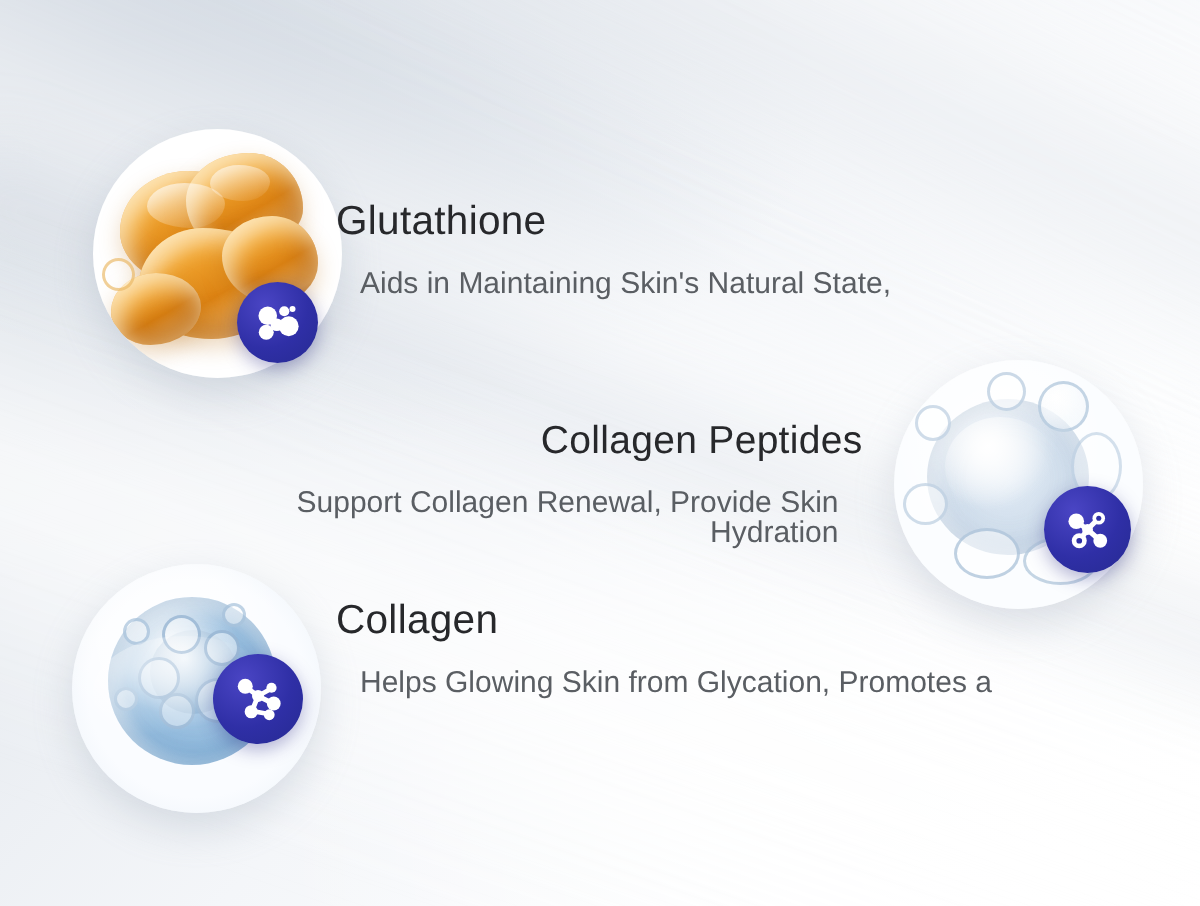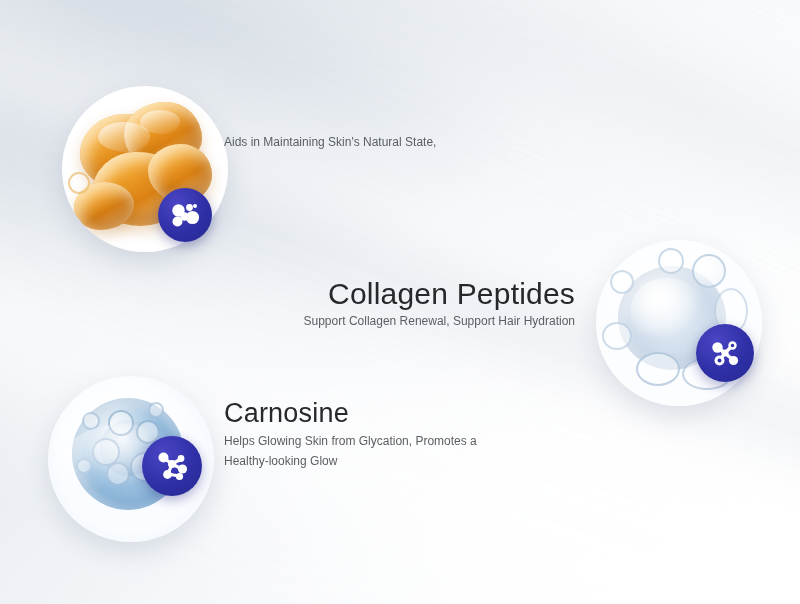--- a/index.html
+++ b/index.html
@@ -108,25 +108,25 @@
 
   
   .block{position:absolute;}
   .heading{
     font-family:"Liberation Sans", sans-serif;
     font-weight:400;letter-spacing:.2px;color:#27282b;
     font-size:27px;line-height:31px;margin:0 0 2px 0;white-space:nowrap;
   }
   .body{
     font-family:"Liberation Sans", sans-serif;
-    font-weight:400;color:#5a5e63;font-size:12px;line-height:20px;margin:0;
+    font-weight:400;color:#5a5e63;font-size:20px;line-height:20px;margin:16px;
   }
   #block-glutathione{left:224px;top:132px;text-align:left;}
   #block-collagen{left:110px;top:278px;width:465px;text-align:right;}
-  #block-collagen .heading{font-size:30px;}
+  #block-collagen .heading{font-size:26px;}
   #block-carnosine{left:224px;top:398px;text-align:left;}
 </style>
 </head>
 <body>
 
 <div id="stage">
 
   <div class="sweep a"></div>
   <div class="sweep d"></div>
   <div class="sweep b"></div>
@@ -214,27 +214,27 @@
         <circle cx="28.0" cy="11.5" r="3.4" fill="#ffffff"></circle>
         <circle cx="19.0" cy="17.0" r="4.0" fill="#ffffff"></circle>
         <circle cx="29.5" cy="22.0" r="4.6" fill="#ffffff"></circle>
         <circle cx="14.5" cy="27.5" r="4.4" fill="#ffffff"></circle>
         <circle cx="26.5" cy="29.5" r="3.6" fill="#ffffff"></circle>
       </svg>
     </div>
   </div>
 
   <div class="block" id="block-glutathione">
+    <h2 class="heading">Glutathione</h2>
     <p class="body">Aids in Maintaining Skin's Natural State,</p>
   </div>
 
   <div class="block" id="block-collagen">
     <h2 class="heading">Collagen Peptides</h2>
-    <p class="body">Support Collagen Renewal, Support Hair Hydration</p>
+    <p class="body">Support Collagen Renewal, Provide Skin Hydration</p>
   </div>
 
   <div class="block" id="block-carnosine">
-    <h2 class="heading">Carnosine</h2>
+    <h2 class="heading">Collagen</h2>
     <p class="body">Helps Glowing Skin from Glycation, Promotes a</p>
-    <p class="body">Healthy-looking Glow</p>
   </div>
 
 </div>
 
 </body></html>

